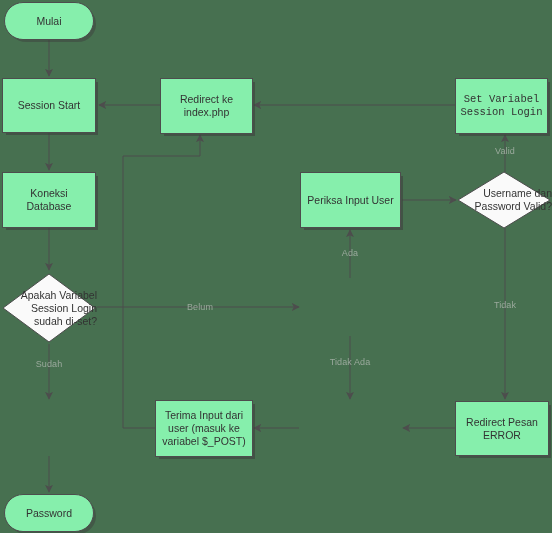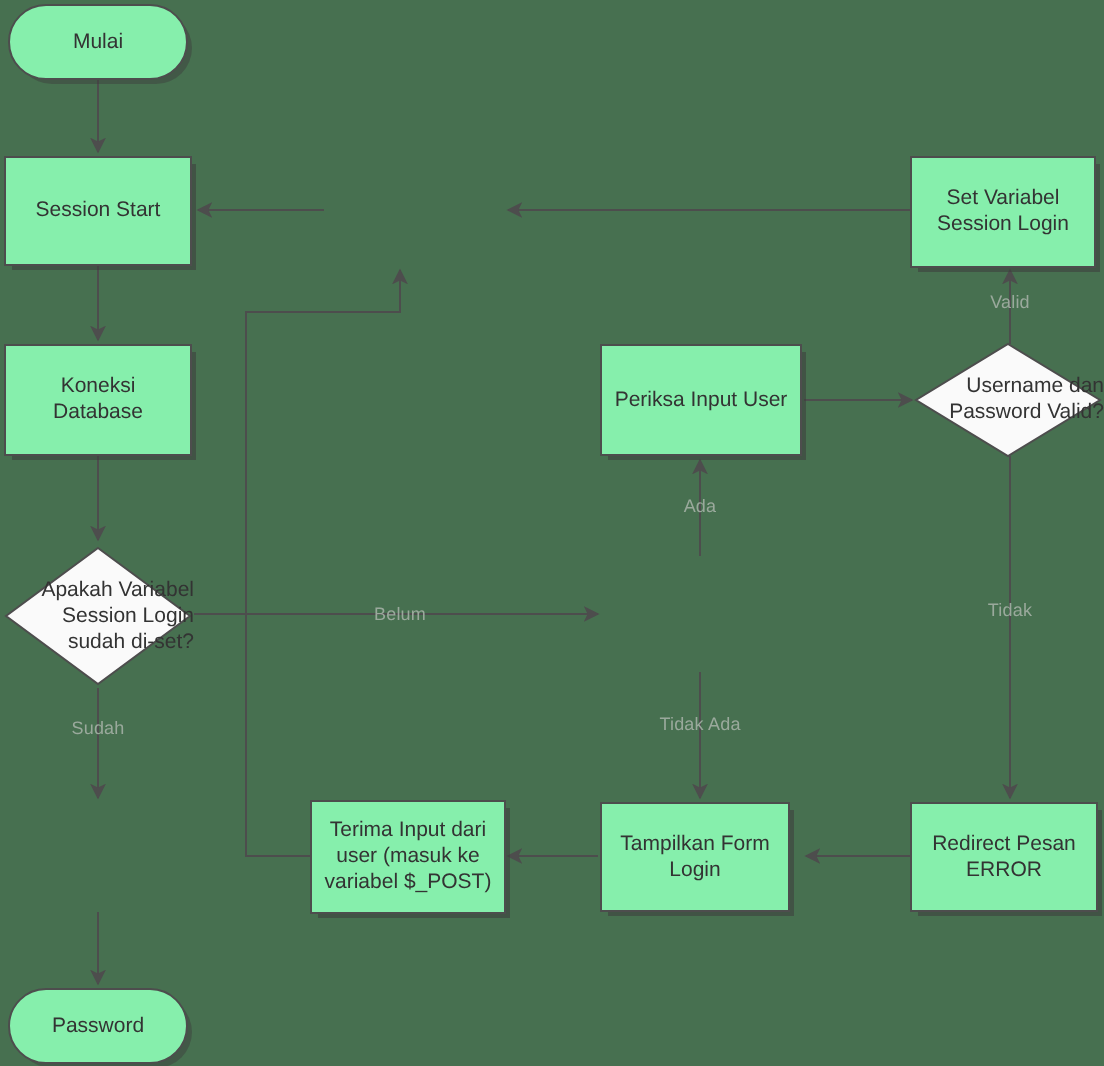--- a/index.html
+++ b/index.html
@@ -122,42 +122,42 @@
       <polygon points="48,2 94,36 48,70 2,36" fill="#fafafa" stroke="#4d4d4d" stroke-width="1"></polygon>
     </svg>
     <div class="dlabel">Apakah Variabel Session Login sudah di-set?</div>
   </div>
 
 
   <div class="node terminator" style="left:4px;top:494px;width:90px;height:38px;">
     <span>Password</span>
   </div>
 
+  <div class="node" style="left:160px;top:78px;width:93px;height:56px;">
+    <span>Redirect ke index.php</span>
+  </div>
 
   <div class="node" style="left:155px;top:400px;width:98px;height:57px;">
     <span>Terima Input dari user (masuk ke variabel $_POST)</span>
   </div>
 
 
-  <div class="node" style="left:300px;top:401px;width:95px;height:55px;">
-    <span>Tampilkan Form Login</span>
-  </div>
 
   <div class="node" style="left:300px;top:172px;width:101px;height:56px;">
     <span>Periksa Input User</span>
   </div>
 
   <div class="diamond" style="left:457px;top:171px;width:95px;height:58px;">
     <svg class="dshape" viewBox="0 0 95 58">
       <polygon points="47,1 93,29 47,57 1,29" fill="#fafafa" stroke="#4d4d4d" stroke-width="1"></polygon>
     </svg>
     <div class="dlabel">Username dan Password Valid?</div>
   </div>
 
-  <div class="node" style="left:455px;top:78px;width:93px;height:56px;">
+  <div class="node" style="left:455px;top:78px;width:93px;height:56px;font-family:Liberation Mono, monospace;">
     <span>Set Variabel Session Login</span>
   </div>
 
   <div class="node" style="left:455px;top:401px;width:94px;height:55px;">
     <span>Redirect Pesan ERROR</span>
   </div>
 
   <div class="edgelabel" style="left:177px;top:302px;width:46px;">Belum</div>
 
   <div class="edgelabel" style="left:26px;top:359px;width:46px;">Sudah</div>

